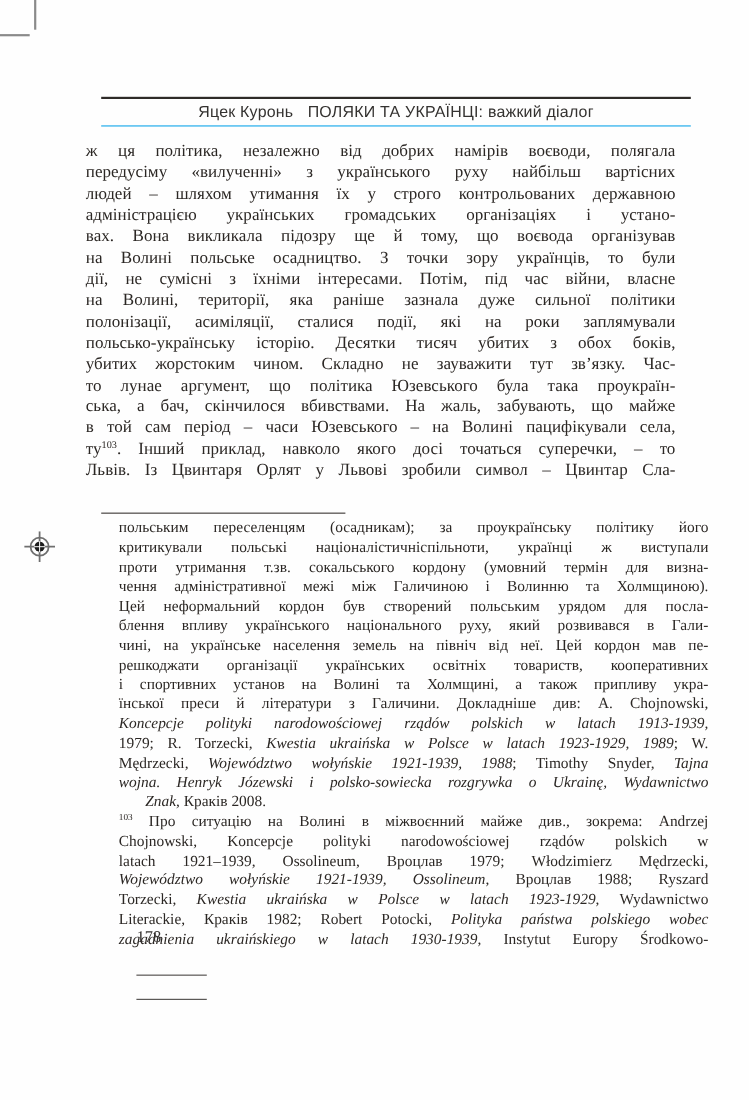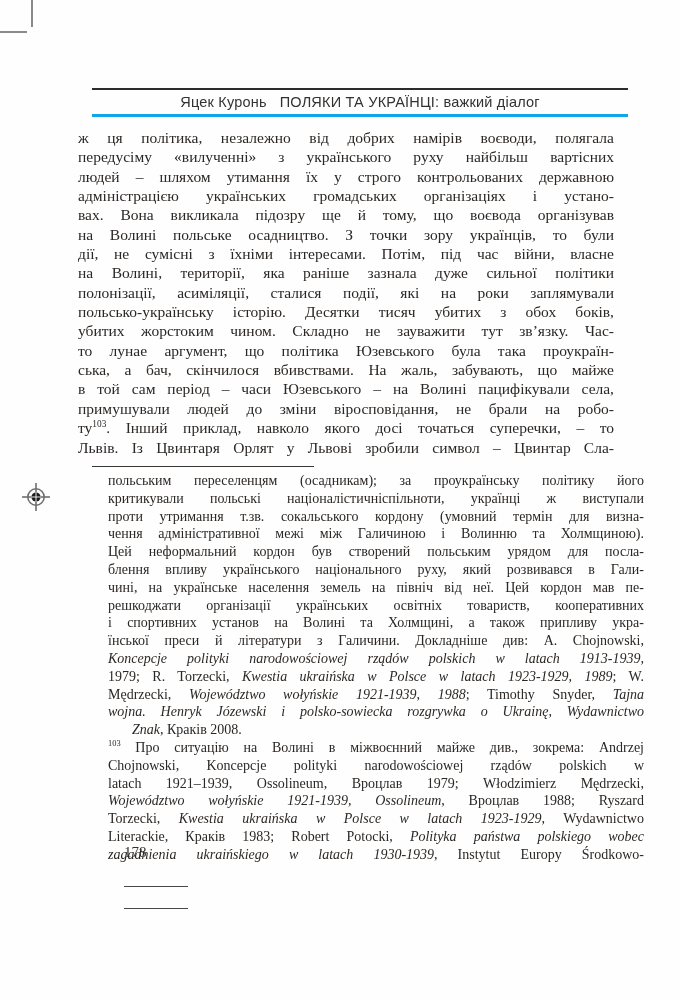--- a/index.html
+++ b/index.html
@@ -7,21 +7,21 @@
     position:relative;width:681px;height:1000px;background:#fefefe;
     font-family:"Liberation Serif",serif;color:#2b2724;overflow:hidden;
   }
   
   .crop-v{position:absolute;left:31px;top:0;width:2px;height:27px;background:#8a8a8a;}
   .crop-h{position:absolute;left:0;top:31px;width:27px;height:2px;background:#8a8a8a;}
   .reg-mark{position:absolute;left:22px;top:483px;}
   
   .running-head{
     position:absolute;left:92px;top:88px;width:536px;height:24px;
-    border-top:2px solid #2e2b28;border-bottom:3px solid #0ea5e9;
+    border-top:2px solid #2e2b28;border-bottom:1px solid #0ea5e9;
     font-family:"Liberation Sans",sans-serif;font-size:14.5px;line-height:24px;
     text-align:center;color:#343230;letter-spacing:.2px;white-space:nowrap;
   }
   .running-head .author{margin-right:13px;}
   
   .bodytext{
     position:absolute;left:78px;top:128px;width:536px;
     font-size:15.5px;line-height:19.35px;
   }
   
@@ -73,21 +73,20 @@
       <div class="tline"><span>вах. Вона викликала підозру ще й тому, що воєвода організував</span></div>
       <div class="tline"><span>на Волині польське осадництво. З точки зору українців, то були</span></div>
       <div class="tline"><span>дії, не сумісні з їхніми інтересами. Потім, під час війни, власне</span></div>
       <div class="tline"><span>на Волині, території, яка раніше зазнала дуже сильної політики</span></div>
       <div class="tline"><span>полонізації, асиміляції, сталися події, які на роки заплямували</span></div>
       <div class="tline"><span>польсько-українську історію. Десятки тисяч убитих з обох боків,</span></div>
       <div class="tline"><span>убитих жорстоким чином. Складно не зауважити тут зв’язку. Час-</span></div>
       <div class="tline"><span>то лунае аргумент, що політика Юзевського була така проукраїн-</span></div>
       <div class="tline"><span>ська, а бач, скінчилося вбивствами. На жаль, забувають, що майже</span></div>
       <div class="tline"><span>в той сам період – часи Юзевського – на Волині пацифікували села,</span></div>
-      <div class="tline"><span>примушували людей до зміни віросповідання, не брали на робо-</span></div>
       <div class="tline"><span>ту</span><sup>103</sup><span>. Інший приклад, навколо якого досі точаться суперечки, – то</span></div>
       <div class="tline"><span>Львів. Із Цвинтаря Орлят у Львові зробили символ – Цвинтар Сла-</span></div>
     </main>
 
   <div class="fnsep"></div>
 
   <section class="footnotes">
       <div class="tline"><span>польським переселенцям (осадникам); за проукраїнську політику його</span></div>
       <div class="tline"><span>критикували польські націоналістичніспільноти, українці ж виступали</span></div>
       <div class="tline"><span>проти утримання т.зв. сокальського кордону (умовний термін для визна-</span></div>
@@ -101,21 +100,21 @@
       <div class="tline"><i>Koncepcje polityki narodowościowej rządów polskich w latach 1913-1939,</i></div>
       <div class="tline"><span>1979; R. Torzecki, </span><i>Kwestia ukraińska w Polsce w latach 1923-1929, 1989</i><span>; W.</span></div>
       <div class="tline"><span>Mędrzecki, </span><i>Województwo wołyńskie 1921-1939, 1988</i><span>; Timothy Snyder, </span><i>Tajna</i></div>
       <div class="tline"><i>wojna. Henryk Józewski i polsko-sowiecka rozgrywka o Ukrainę, Wydawnictwo</i></div>
       <div class="tline last"><i>Znak</i><span>, Краків 2008.</span></div>
       <div class="tline indent"><sup>103</sup><span> Про ситуацію на Волині в міжвоєнний майже див., зокрема: Andrzej</span></div>
       <div class="tline"><span>Chojnowski, Koncepcje polityki narodowościowej rządów polskich w</span></div>
       <div class="tline"><span>latach 1921–1939, Ossolineum, Вроцлав 1979; Włodzimierz Mędrzecki,</span></div>
       <div class="tline"><i>Województwo wołyńskie 1921-1939, Ossolineum</i><span>, Вроцлав 1988; Ryszard</span></div>
       <div class="tline"><span>Torzecki, </span><i>Kwestia ukraińska w Polsce w latach 1923-1929</i><span>, Wydawnictwo</span></div>
-      <div class="tline"><span>Literackie, Краків 1983; Robert Potocki, </span><i>Polityka państwa polskiego wobec</i></div>
+      <div class="tline"><span>Literackie, Краків 1982; Robert Potocki, </span><i>Polityka państwa polskiego wobec</i></div>
       <div class="tline"><i>zagadnienia ukraińskiego w latach 1930-1939</i><span>, Instytut Europy Środkowo-</span></div>
     </section>
 
   <div class="footer-rule top"></div>
   <div class="page-number">178</div>
   <div class="footer-rule bottom"></div>
 
 </div>
 
 </body></html>

